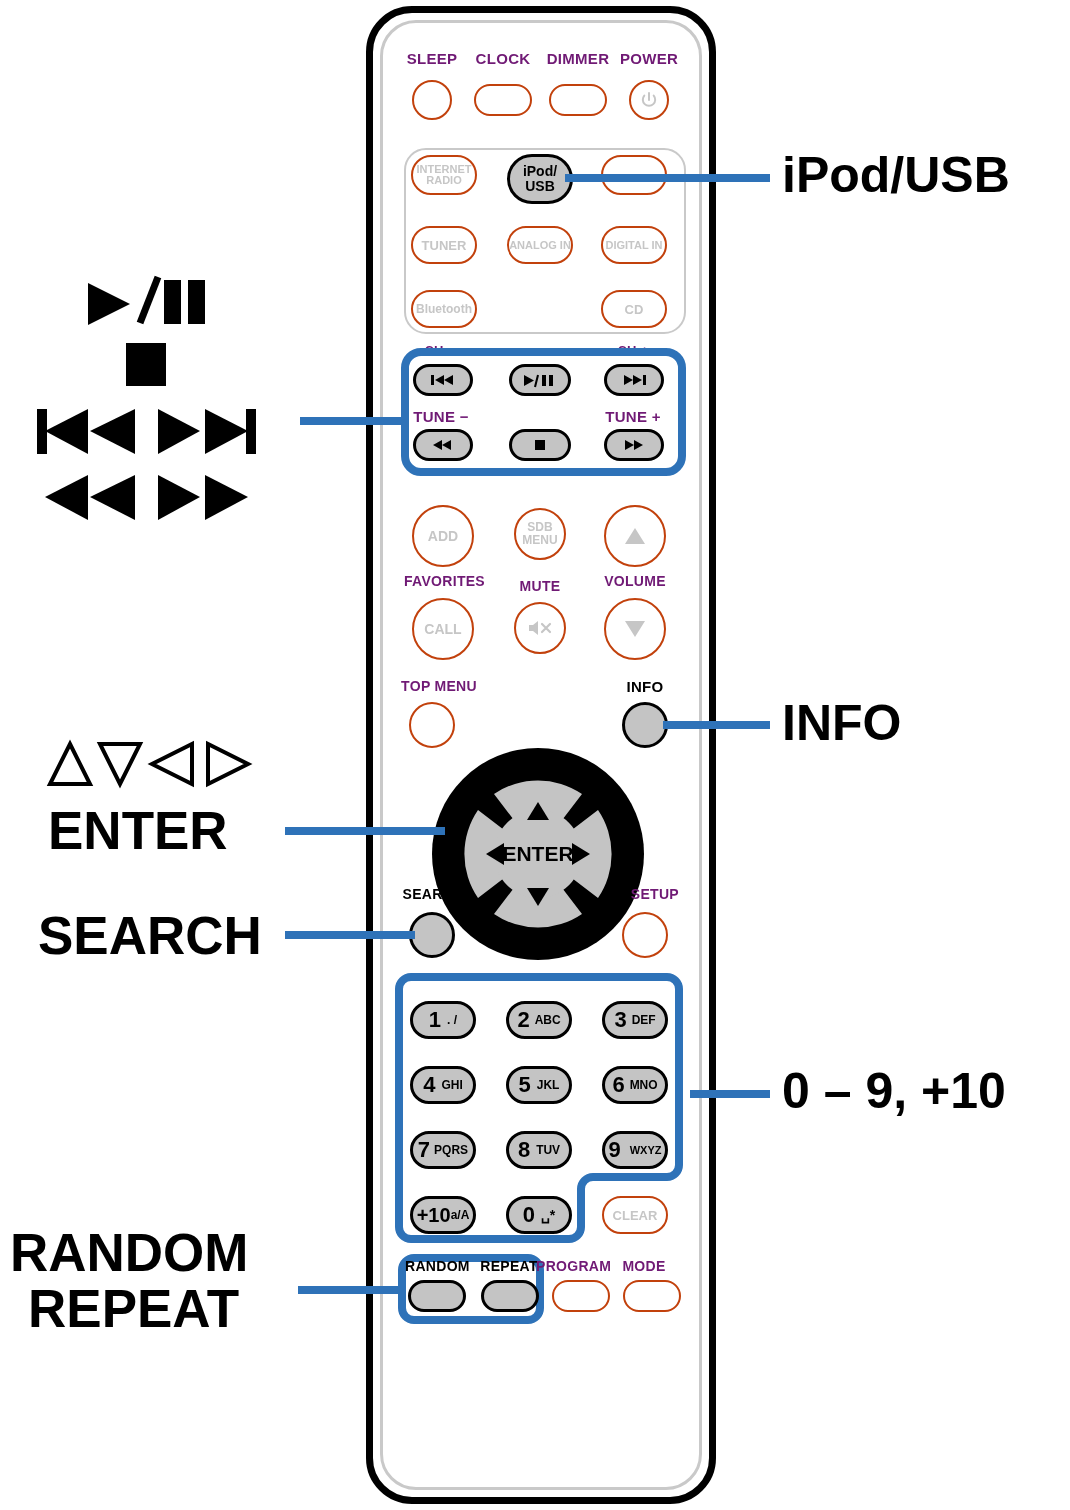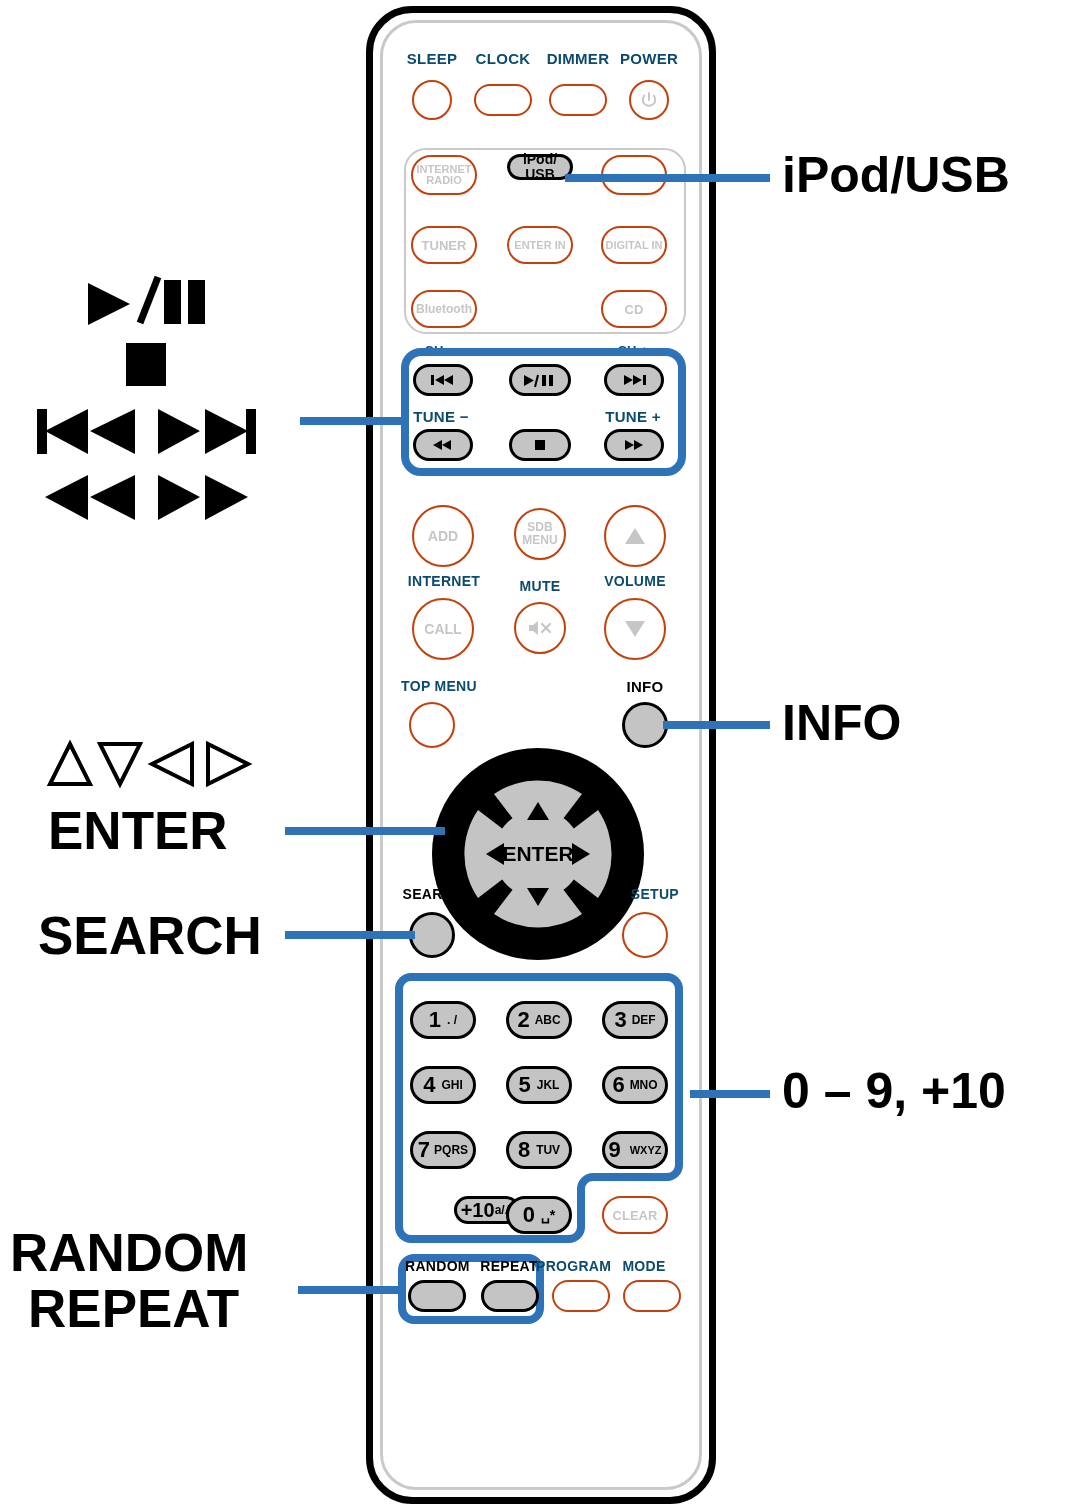--- a/index.html
+++ b/index.html
@@ -11,21 +11,21 @@
   .remote-outer{position:absolute;left:366px;top:6px;width:350px;height:1498px;
     border:7px solid #000;border-radius:46px;background:#fff;box-sizing:border-box;}
   .remote-inner{position:absolute;left:380px;top:20px;width:322px;height:1470px;
     border:3px solid #c9c9c9;border-radius:36px;background:#fff;box-sizing:border-box;}
 
   
   .key{position:absolute;box-sizing:border-box;display:flex;align-items:center;
        justify-content:center;text-align:center;line-height:1.0;}
   .key.dim{border:2px solid #c2410c;color:#c6c6c6;background:#fff;}
   .key.hot{border:3px solid #000;color:#000;background:#c4c4c4;}
-  .lbl{position:absolute;color:#0c4a6e;font-weight:bold;letter-spacing:.3px;
+  .lbl{position:absolute;color:#701a75;font-weight:bold;letter-spacing:.3px;
        white-space:nowrap;text-align:center;}
   .lbl.hot{color:#000;}
 
   .round{border-radius:50%;}
   .pill{border-radius:999px;}
 
   
   .bluebox{position:absolute;border:8px solid #2e72b8;border-radius:20px;
            box-sizing:border-box;pointer-events:none;}
   .connector{position:absolute;background:#2e72b8;height:8px;}
@@ -60,33 +60,33 @@
     </svg>
   </div>
 
   <div style="position:absolute;left:404px;top:148px;width:282px;height:186px;
               border:2px solid #c9c9c9;border-radius:22px;box-sizing:border-box;"></div>
 
   <div class="key dim pill" style="left:411px;top:155px;width:66px;height:40px;font-size:11px;font-weight:bold;flex-direction:column;">
     <span>INTERNET RADIO</span>
   </div>
 
-  <div class="key hot pill" style="left:507px;top:154px;width:66px;height:26px;font-size:14px;font-weight:bold;flex-direction:column;line-height:1.05;">
+  <div class="key hot pill" style="left:507px;top:154px;width:66px;height:50px;font-size:14px;font-weight:bold;flex-direction:column;line-height:1.05;">
     <span style="white-space:pre-line;">iPod/ USB</span>
   </div>
 
   <div class="key dim pill" style="left:601px;top:155px;width:66px;height:40px;font-size:10px;">
     <span></span>
   </div>
 
   <div class="key dim pill" style="left:411px;top:226px;width:66px;height:38px;font-size:13px;font-weight:bold;">
     <span>TUNER</span>
   </div>
   <div class="key dim pill" style="left:507px;top:226px;width:66px;height:38px;font-size:11px;font-weight:bold;">
-    <span>ENTER IN</span>
+    <span>ANALOG IN</span>
   </div>
   <div class="key dim pill" style="left:601px;top:226px;width:66px;height:38px;font-size:11px;font-weight:bold;">
     <span>DIGITAL IN</span>
   </div>
 
   <div class="key dim pill" style="left:411px;top:290px;width:66px;height:38px;font-size:12px;font-weight:bold;">
     <span>Bluetooth</span>
   </div>
   <div class="key dim pill" style="left:601px;top:290px;width:66px;height:38px;font-size:13px;font-weight:bold;">
     <span>CD</span>
@@ -145,21 +145,21 @@
   </div>
   <div class="key dim round" style="left:514px;top:508px;width:52px;height:52px;font-size:12px;font-weight:bold;flex-direction:column;line-height:1.05;">
     <span style="white-space:pre-line;">SDB MENU</span>
   </div>
   <div class="key dim round" style="left:604px;top:505px;width:62px;height:62px;">
     <svg width="28" height="24" viewBox="0 0 28 24">
       <polygon points="14,4 24,20 4,20" fill="#c6c6c6"></polygon>
     </svg>
   </div>
 
-  <div class="lbl" style="left:404px;top:573px;width:80px;font-size:14px;">INTERNET</div>
+  <div class="lbl" style="left:404px;top:573px;width:80px;font-size:14px;">FAVORITES</div>
   <div class="lbl" style="left:508px;top:578px;width:64px;font-size:14px;">MUTE</div>
   <div class="lbl" style="left:600px;top:573px;width:70px;font-size:14px;">VOLUME</div>
 
   <div class="key dim round" style="left:412px;top:598px;width:62px;height:62px;font-size:14px;font-weight:bold;">
     <span>CALL</span>
   </div>
   <div class="key dim round" style="left:514px;top:602px;width:52px;height:52px;">
     <svg width="30" height="24" viewBox="0 0 30 24">
       <polygon points="4,9 8,9 13,5 13,19 8,15 4,15" fill="#c6c6c6"></polygon>
       <path d="M17 8 L25 16 M25 8 L17 16" stroke="#c6c6c6" stroke-width="2.2" stroke-linecap="round"></path>
@@ -236,21 +236,21 @@
   </div>
   <div class="key hot pill" style="left:506px;top:1131px;width:66px;height:38px;">
     <span style="font-size:22px;font-weight:bold;">8</span>
     <span style="font-size:12px;font-weight:bold;margin-left:6px;">TUV</span>
   </div>
   <div class="key hot pill" style="left:602px;top:1131px;width:66px;height:38px;">
     <span style="font-size:22px;font-weight:bold;">9</span>
     <span style="font-size:11px;font-weight:bold;margin-left:9px;">WXYZ</span>
   </div>
 
-  <div class="key hot pill" style="left:410px;top:1196px;width:66px;height:28px;margin-left:44px;">
+  <div class="key hot pill" style="left:410px;top:1196px;width:66px;height:38px;">
     <span style="font-size:20px;font-weight:bold;">+10</span>
     <span style="font-size:12px;font-weight:bold;">a/A</span>
   </div>
   <div class="key hot pill" style="left:506px;top:1196px;width:66px;height:38px;">
     <span style="font-size:22px;font-weight:bold;">0</span>
     <span style="font-size:14px;font-weight:bold;margin-left:6px;">␣*</span>
   </div>
   <div class="key dim pill" style="left:602px;top:1196px;width:66px;height:38px;font-size:13px;font-weight:bold;">
     <span>CLEAR</span>
   </div>

